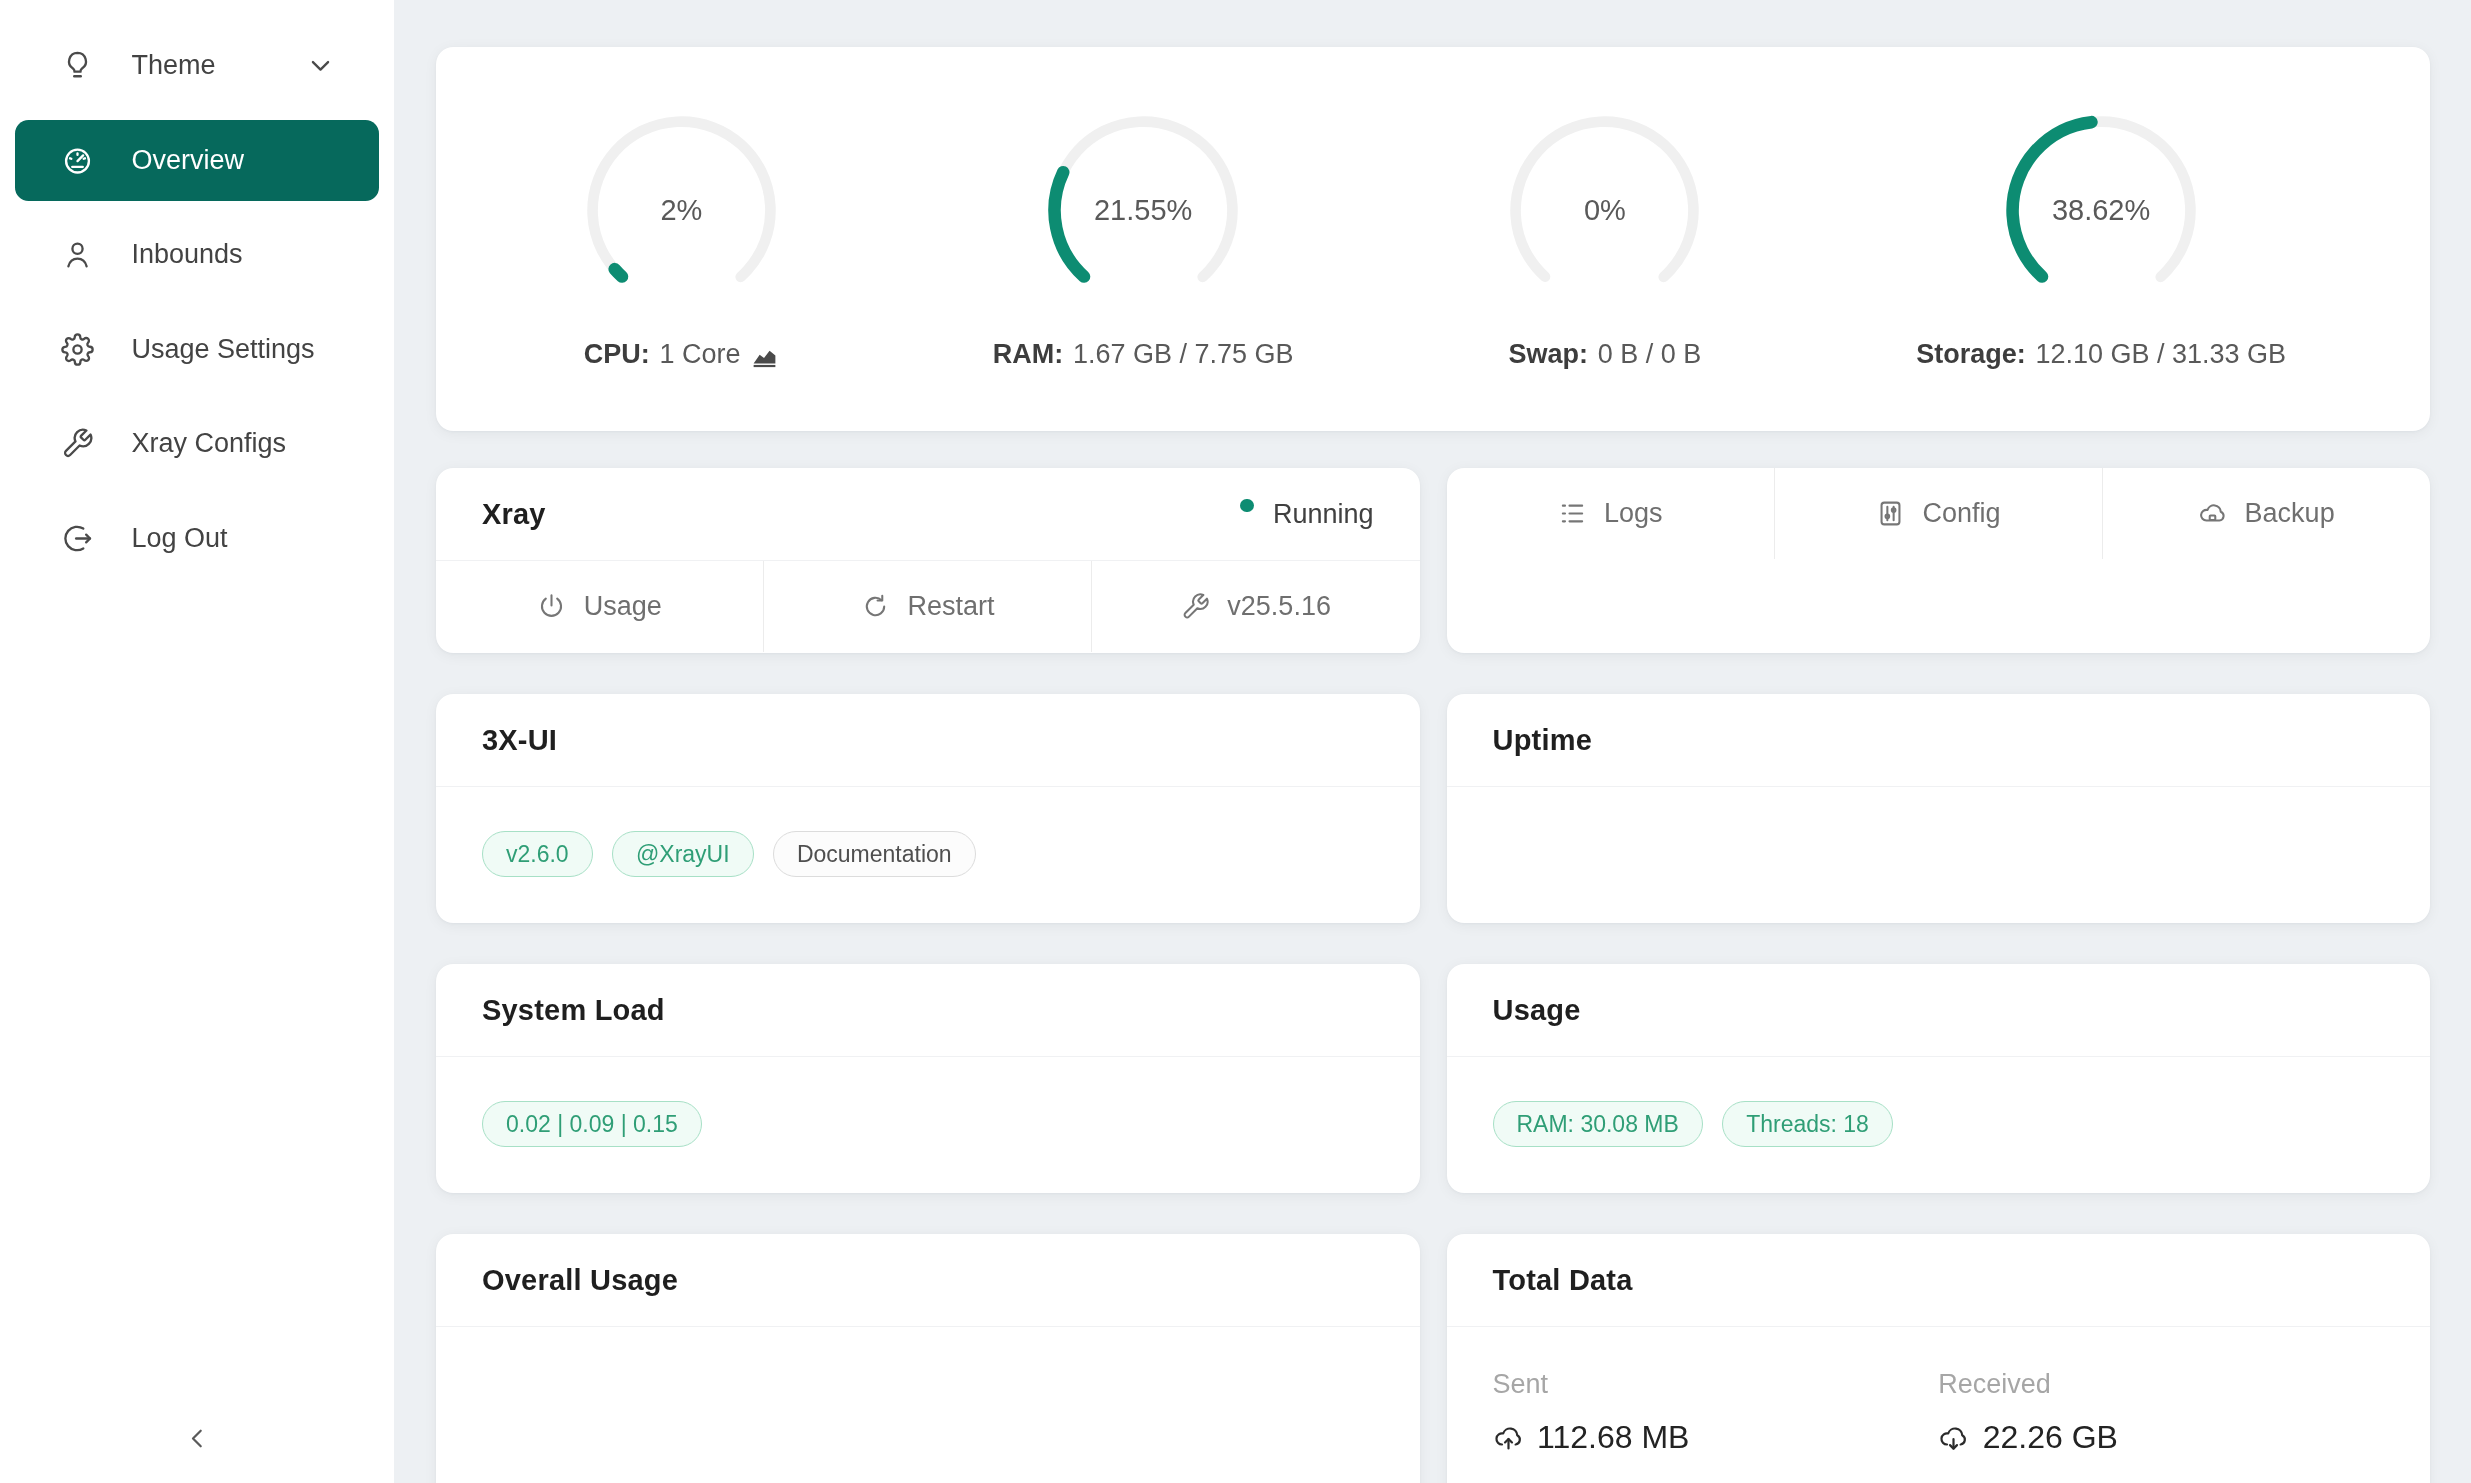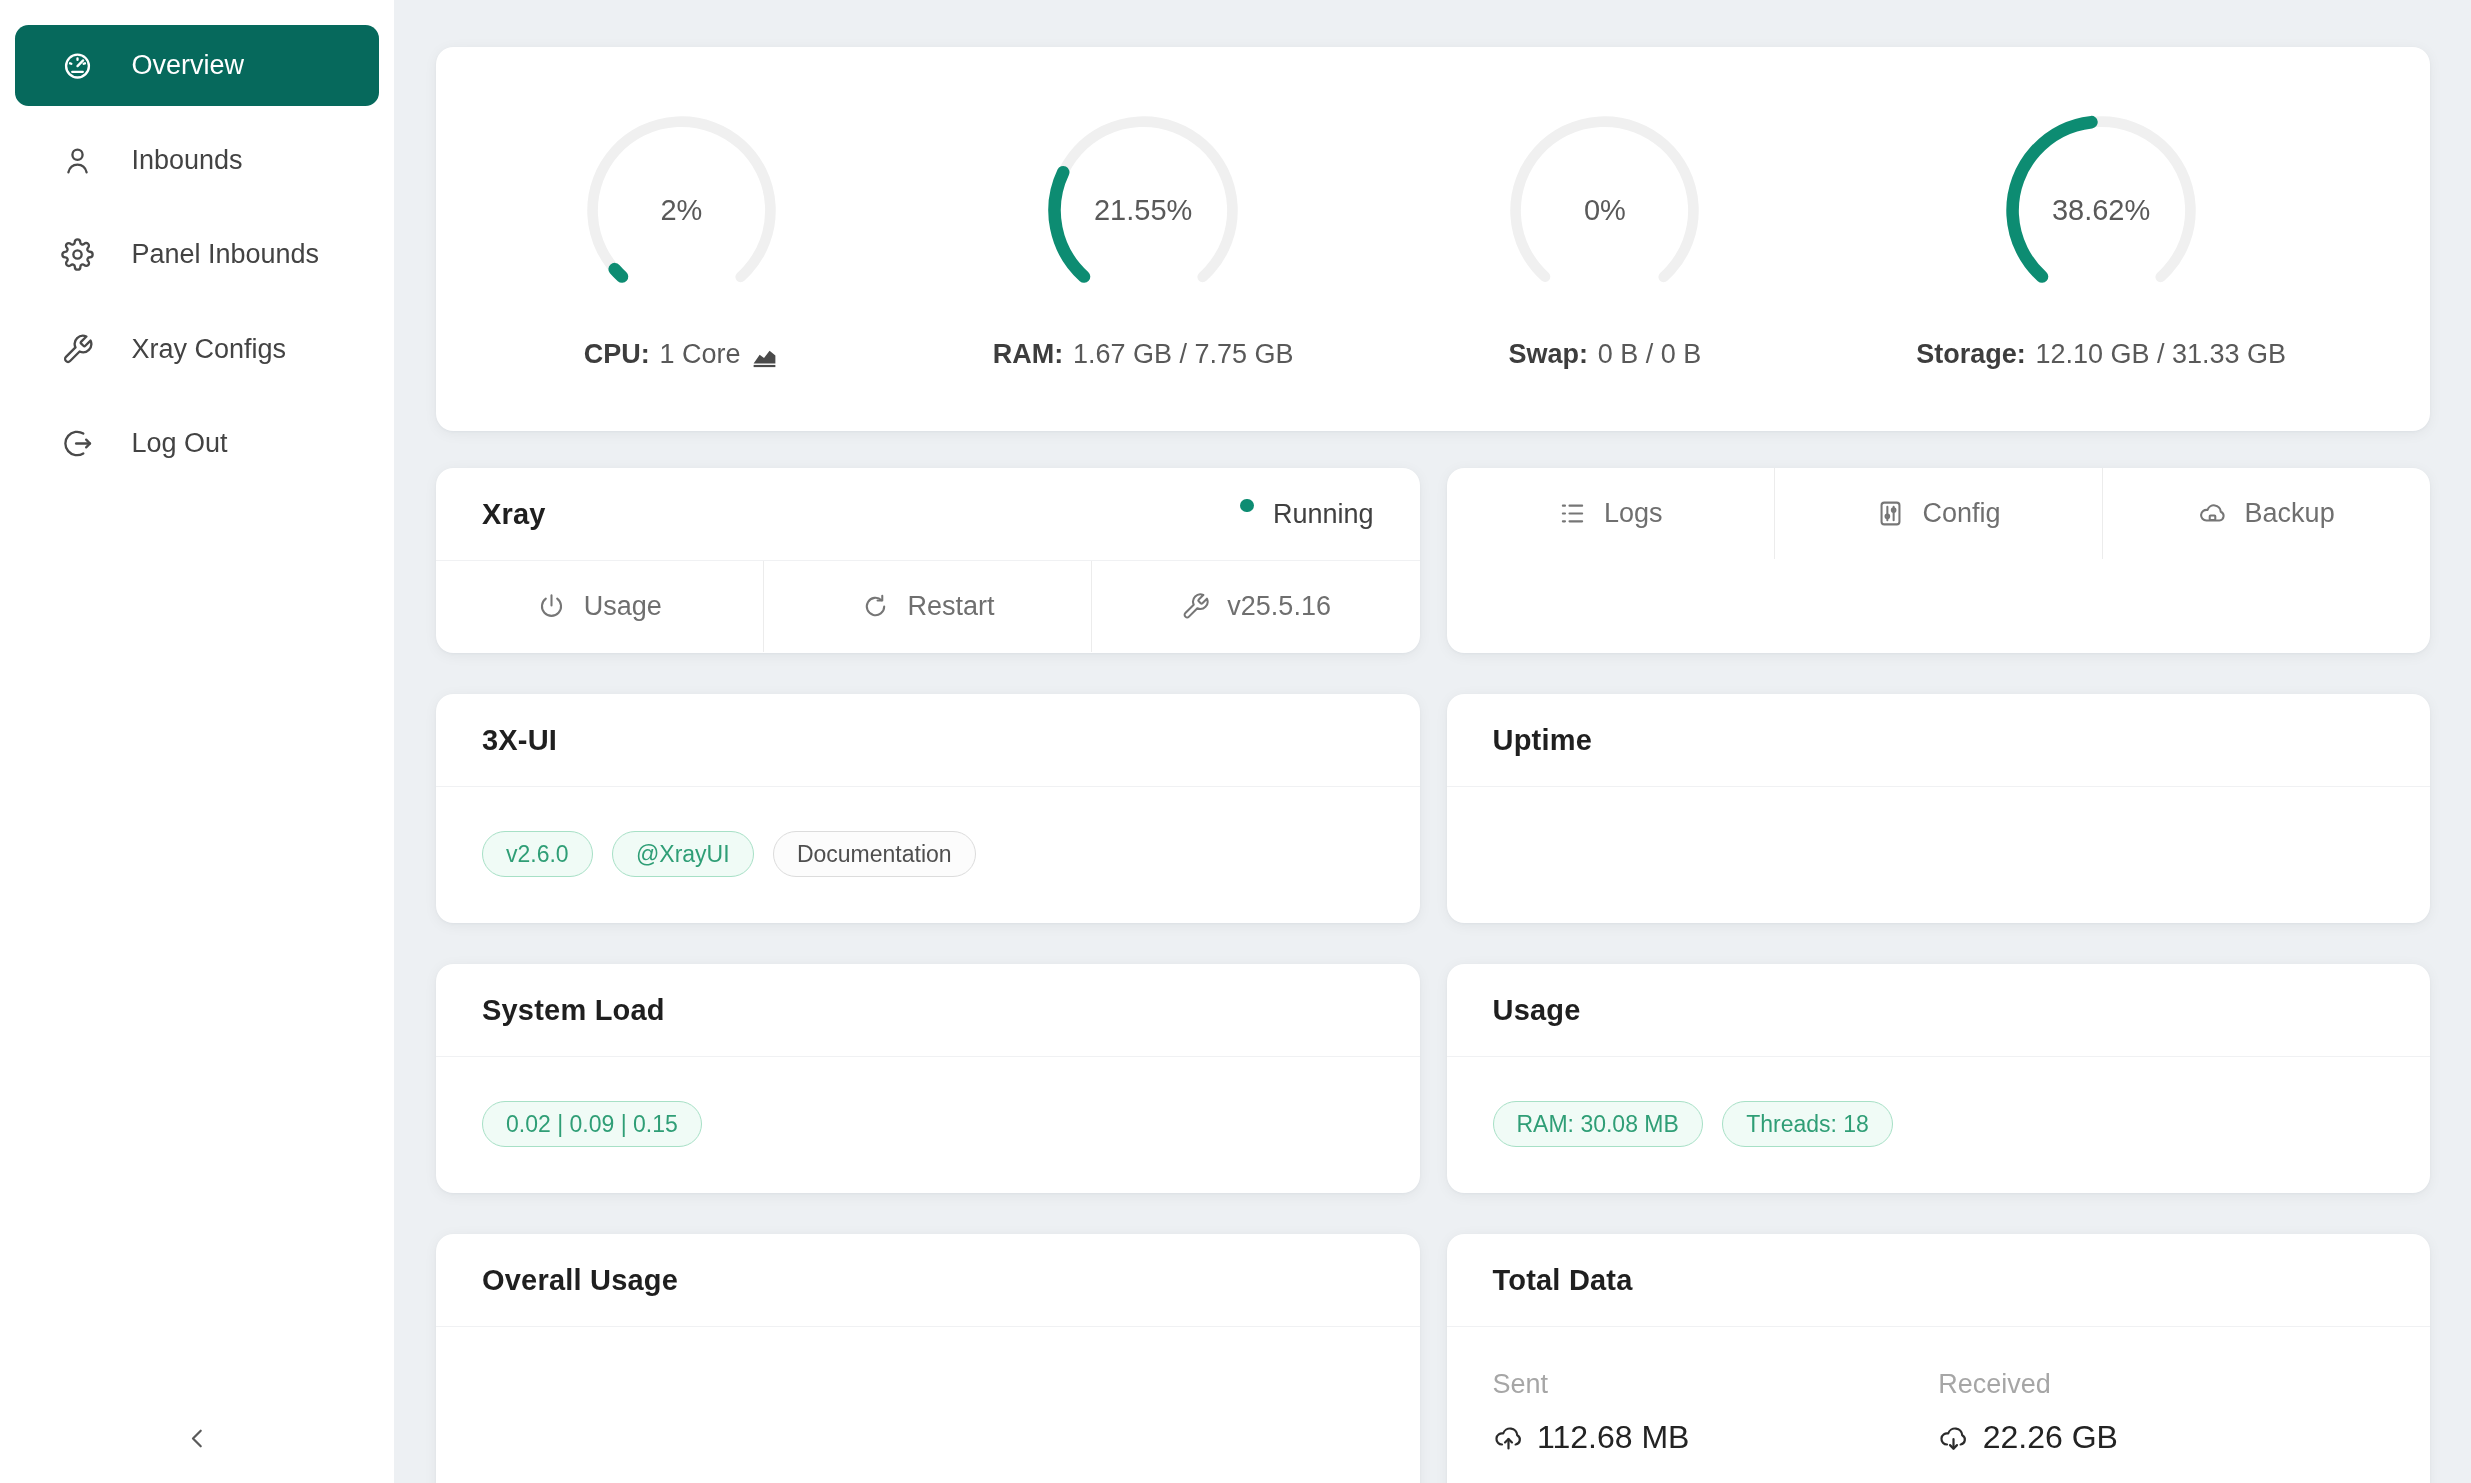--- a/index.html
+++ b/index.html
@@ -70,20 +70,30 @@
   .ic{display:inline-block;}
   svg.ic{fill:none;stroke:currentColor;stroke-width:1.7;stroke-linecap:round;stroke-linejoin:round;}
   svg.ic.fill{fill:currentColor;stroke:none;}
 </style>
 </head>
 <body>
 
 <aside class="sidebar">
   <nav class="side-nav">
 
+    <div class="side-item">
+      <svg class="ic" viewBox="0 0 24 24">
+        <path d="M12 2.8a6.2 6.2 0 0 1 3.3 11.4c-.7.5-1.1 1.2-1.1 2v.3h-4.4v-.3c0-.8-.4-1.5-1.1-2A6.2 6.2 0 0 1 12 2.8z"></path>
+        <path d="M9.6 19.8h4.8"></path>
+      </svg>
+      <span class="lbl">Theme</span>
+      <svg class="ic side-chevron" viewBox="0 0 24 24">
+        <path d="M6.5 9.5L12 15l5.5-5.5"></path>
+      </svg>
+    </div>
 
     <div class="side-item active">
       <svg class="ic" viewBox="0 0 24 24">
         <circle cx="12" cy="12.4" r="8.3"></circle>
         <path d="M12 12.4l4.1-4.1"></path>
         <path d="M6.6 10.4l.9.35 M12 6.9v.95 M17.4 10.4l-.9.35"></path>
         <path d="M8.2 16.6h7.6"></path>
       </svg>
       <span class="lbl">Overview</span>
     </div>
@@ -94,21 +104,21 @@
         <path d="M5.4 20.6c.9-3.7 3.5-5.6 6.6-5.6s5.7 1.9 6.6 5.6"></path>
       </svg>
       <span class="lbl">Inbounds</span>
     </div>
 
     <div class="side-item">
       <svg class="ic" viewBox="0 0 24 24">
         <circle cx="12" cy="12" r="3"></circle>
         <path d="M19.4 15a1.65 1.65 0 0 0 .33 1.82l.06.06a2 2 0 0 1 0 2.83 2 2 0 0 1-2.83 0l-.06-.06a1.65 1.65 0 0 0-1.82-.33 1.65 1.65 0 0 0-1 1.51V21a2 2 0 0 1-2 2 2 2 0 0 1-2-2v-.09A1.65 1.65 0 0 0 9 19.4a1.65 1.65 0 0 0-1.82.33l-.06.06a2 2 0 0 1-2.83 0 2 2 0 0 1 0-2.83l.06-.06a1.65 1.65 0 0 0 .33-1.82 1.65 1.65 0 0 0-1.51-1H3a2 2 0 0 1-2-2 2 2 0 0 1 2-2h.09A1.65 1.65 0 0 0 4.6 9a1.65 1.65 0 0 0-.33-1.82l-.06-.06a2 2 0 0 1 0-2.83 2 2 0 0 1 2.83 0l.06.06a1.65 1.65 0 0 0 1.82.33H9a1.65 1.65 0 0 0 1-1.51V3a2 2 0 0 1 2-2 2 2 0 0 1 2 2v.09a1.65 1.65 0 0 0 1 1.51 1.65 1.65 0 0 0 1.82-.33l.06-.06a2 2 0 0 1 2.83 0 2 2 0 0 1 0 2.83l-.06.06a1.65 1.65 0 0 0-.33 1.82V9a1.65 1.65 0 0 0 1.51 1H21a2 2 0 0 1 2 2 2 2 0 0 1-2 2h-.09a1.65 1.65 0 0 0-1.51 1z"></path>
       </svg>
-      <span class="lbl">Panel Inbounds</span>
+      <span class="lbl">Usage Settings</span>
     </div>
 
     <div class="side-item">
       <svg class="ic" viewBox="0 0 24 24">
         <path d="M14.7 6.3a1 1 0 0 0 0 1.4l1.6 1.6a1 1 0 0 0 1.4 0l3.77-3.77a6 6 0 0 1-7.94 7.94l-6.91 6.91a2.12 2.12 0 0 1-3-3l6.91-6.91a6 6 0 0 1 7.94-7.94l-3.76 3.76z"></path>
       </svg>
       <span class="lbl">Xray Configs</span>
     </div>
 
     <div class="side-item">

